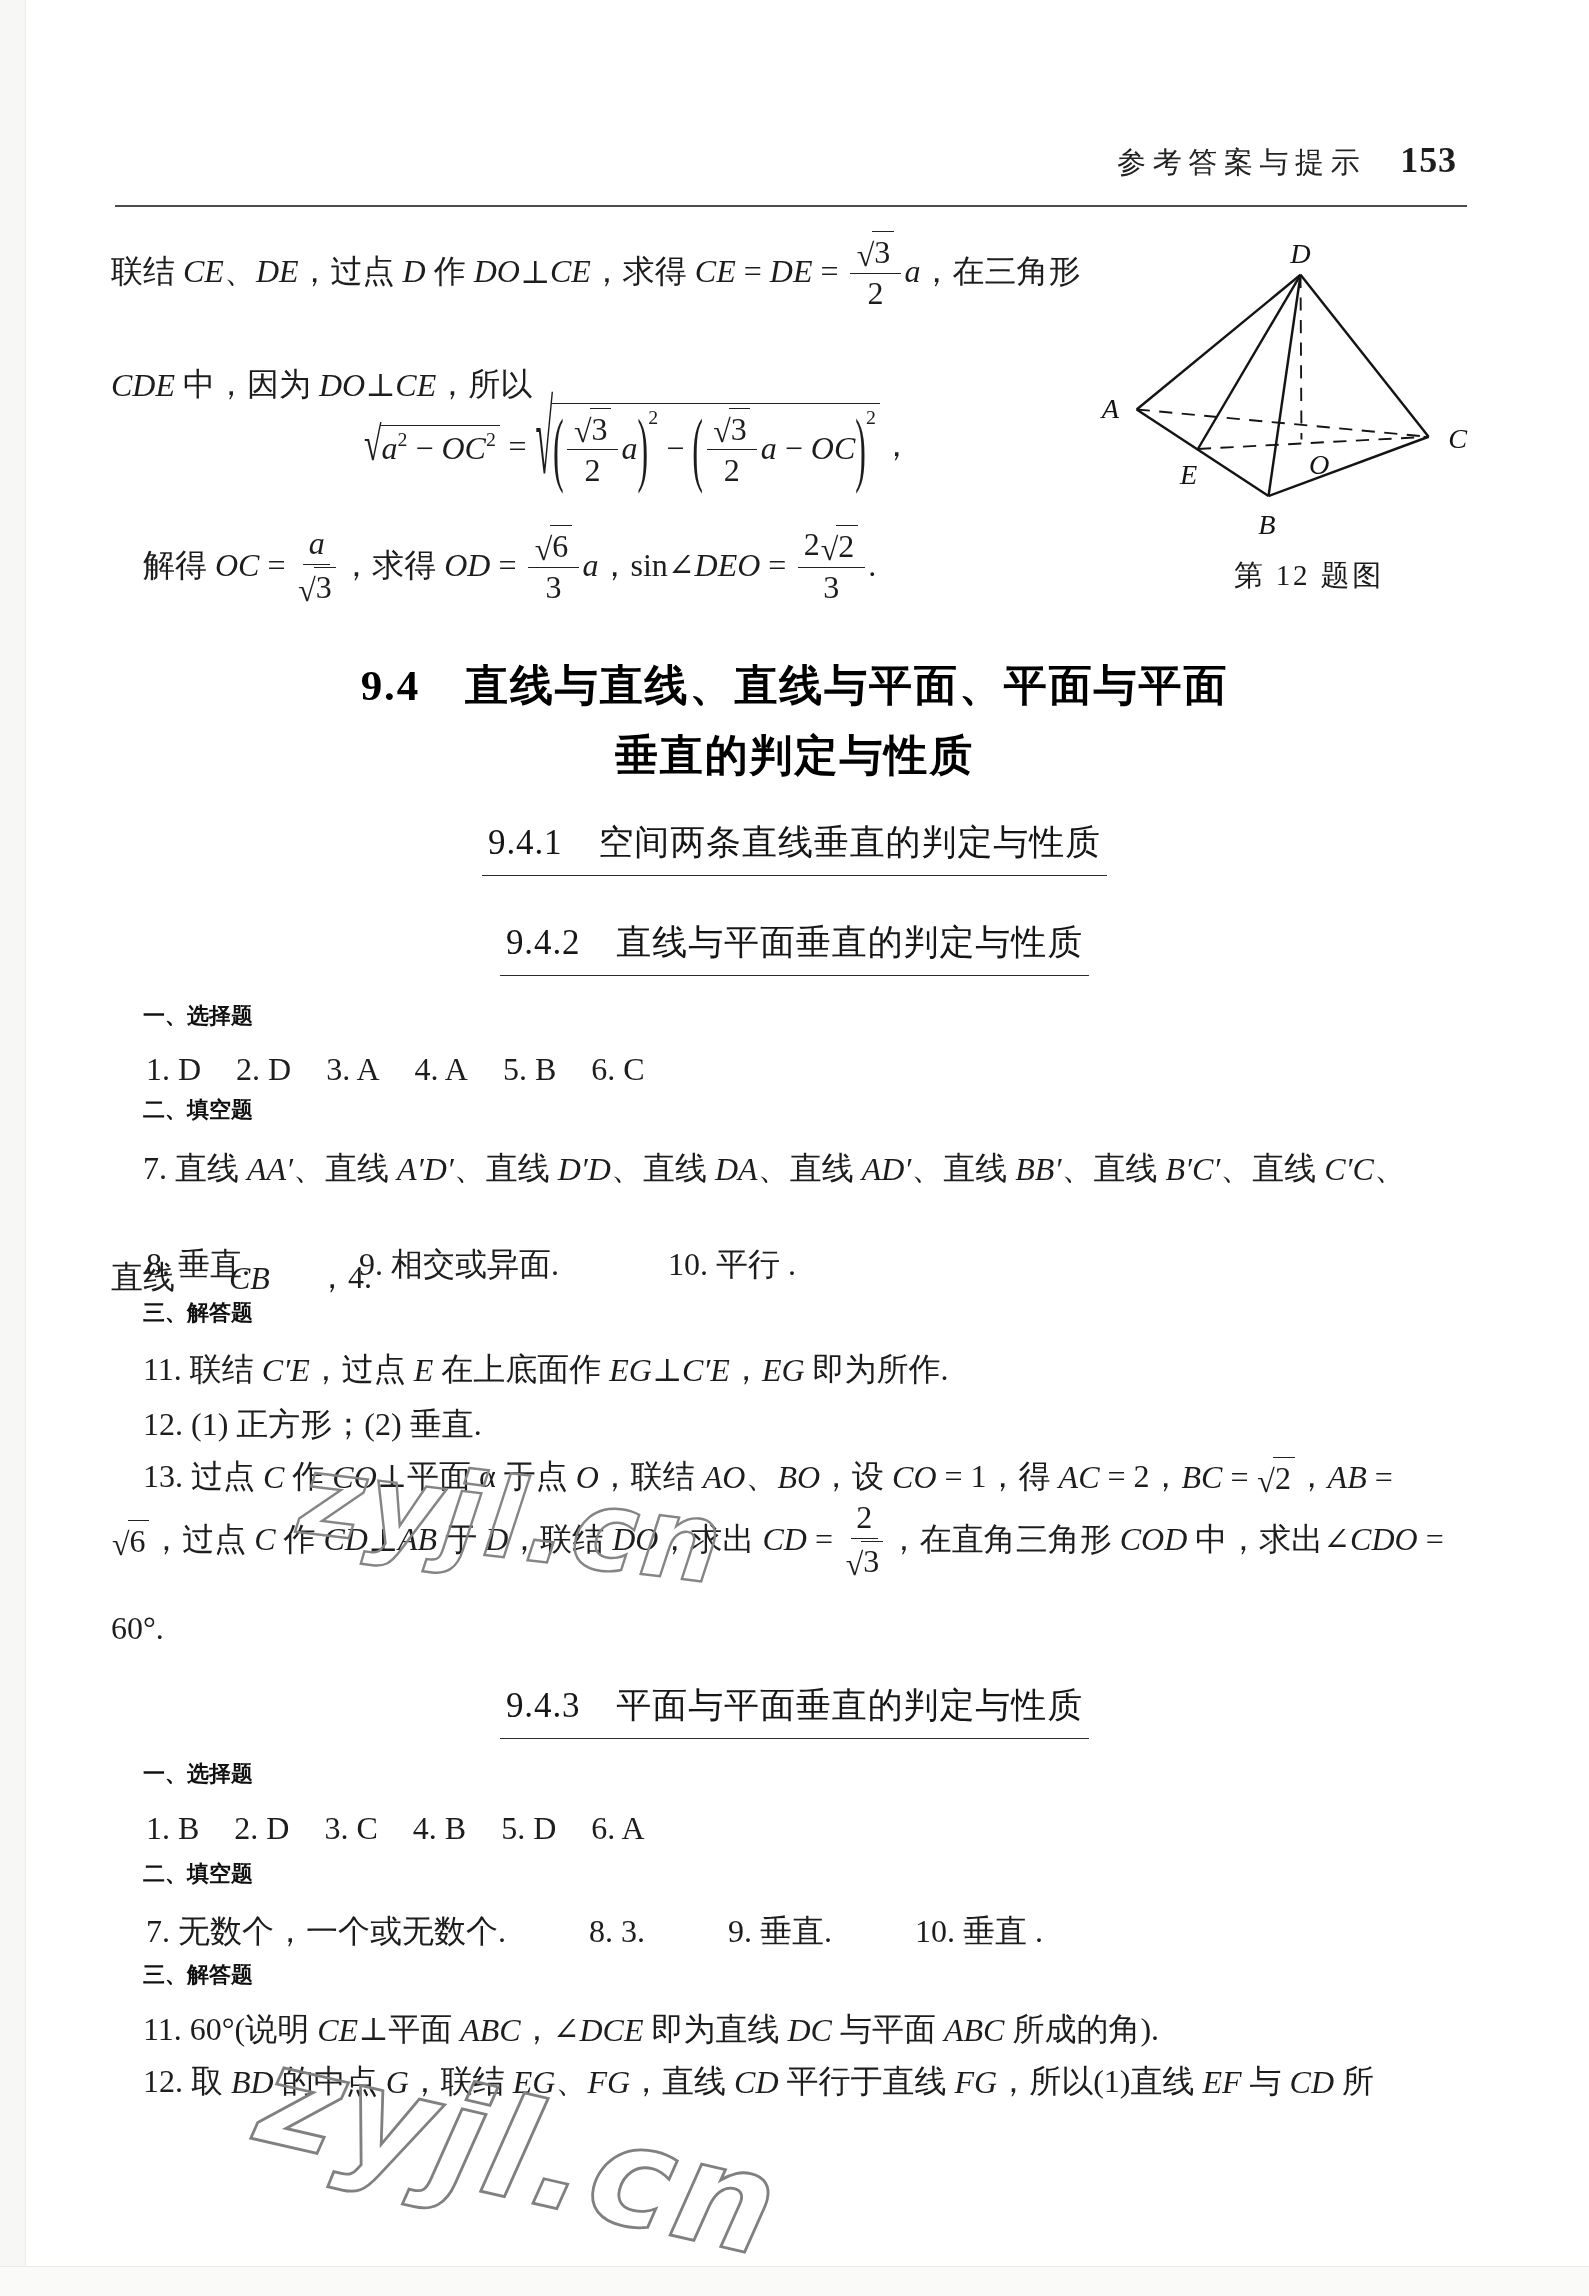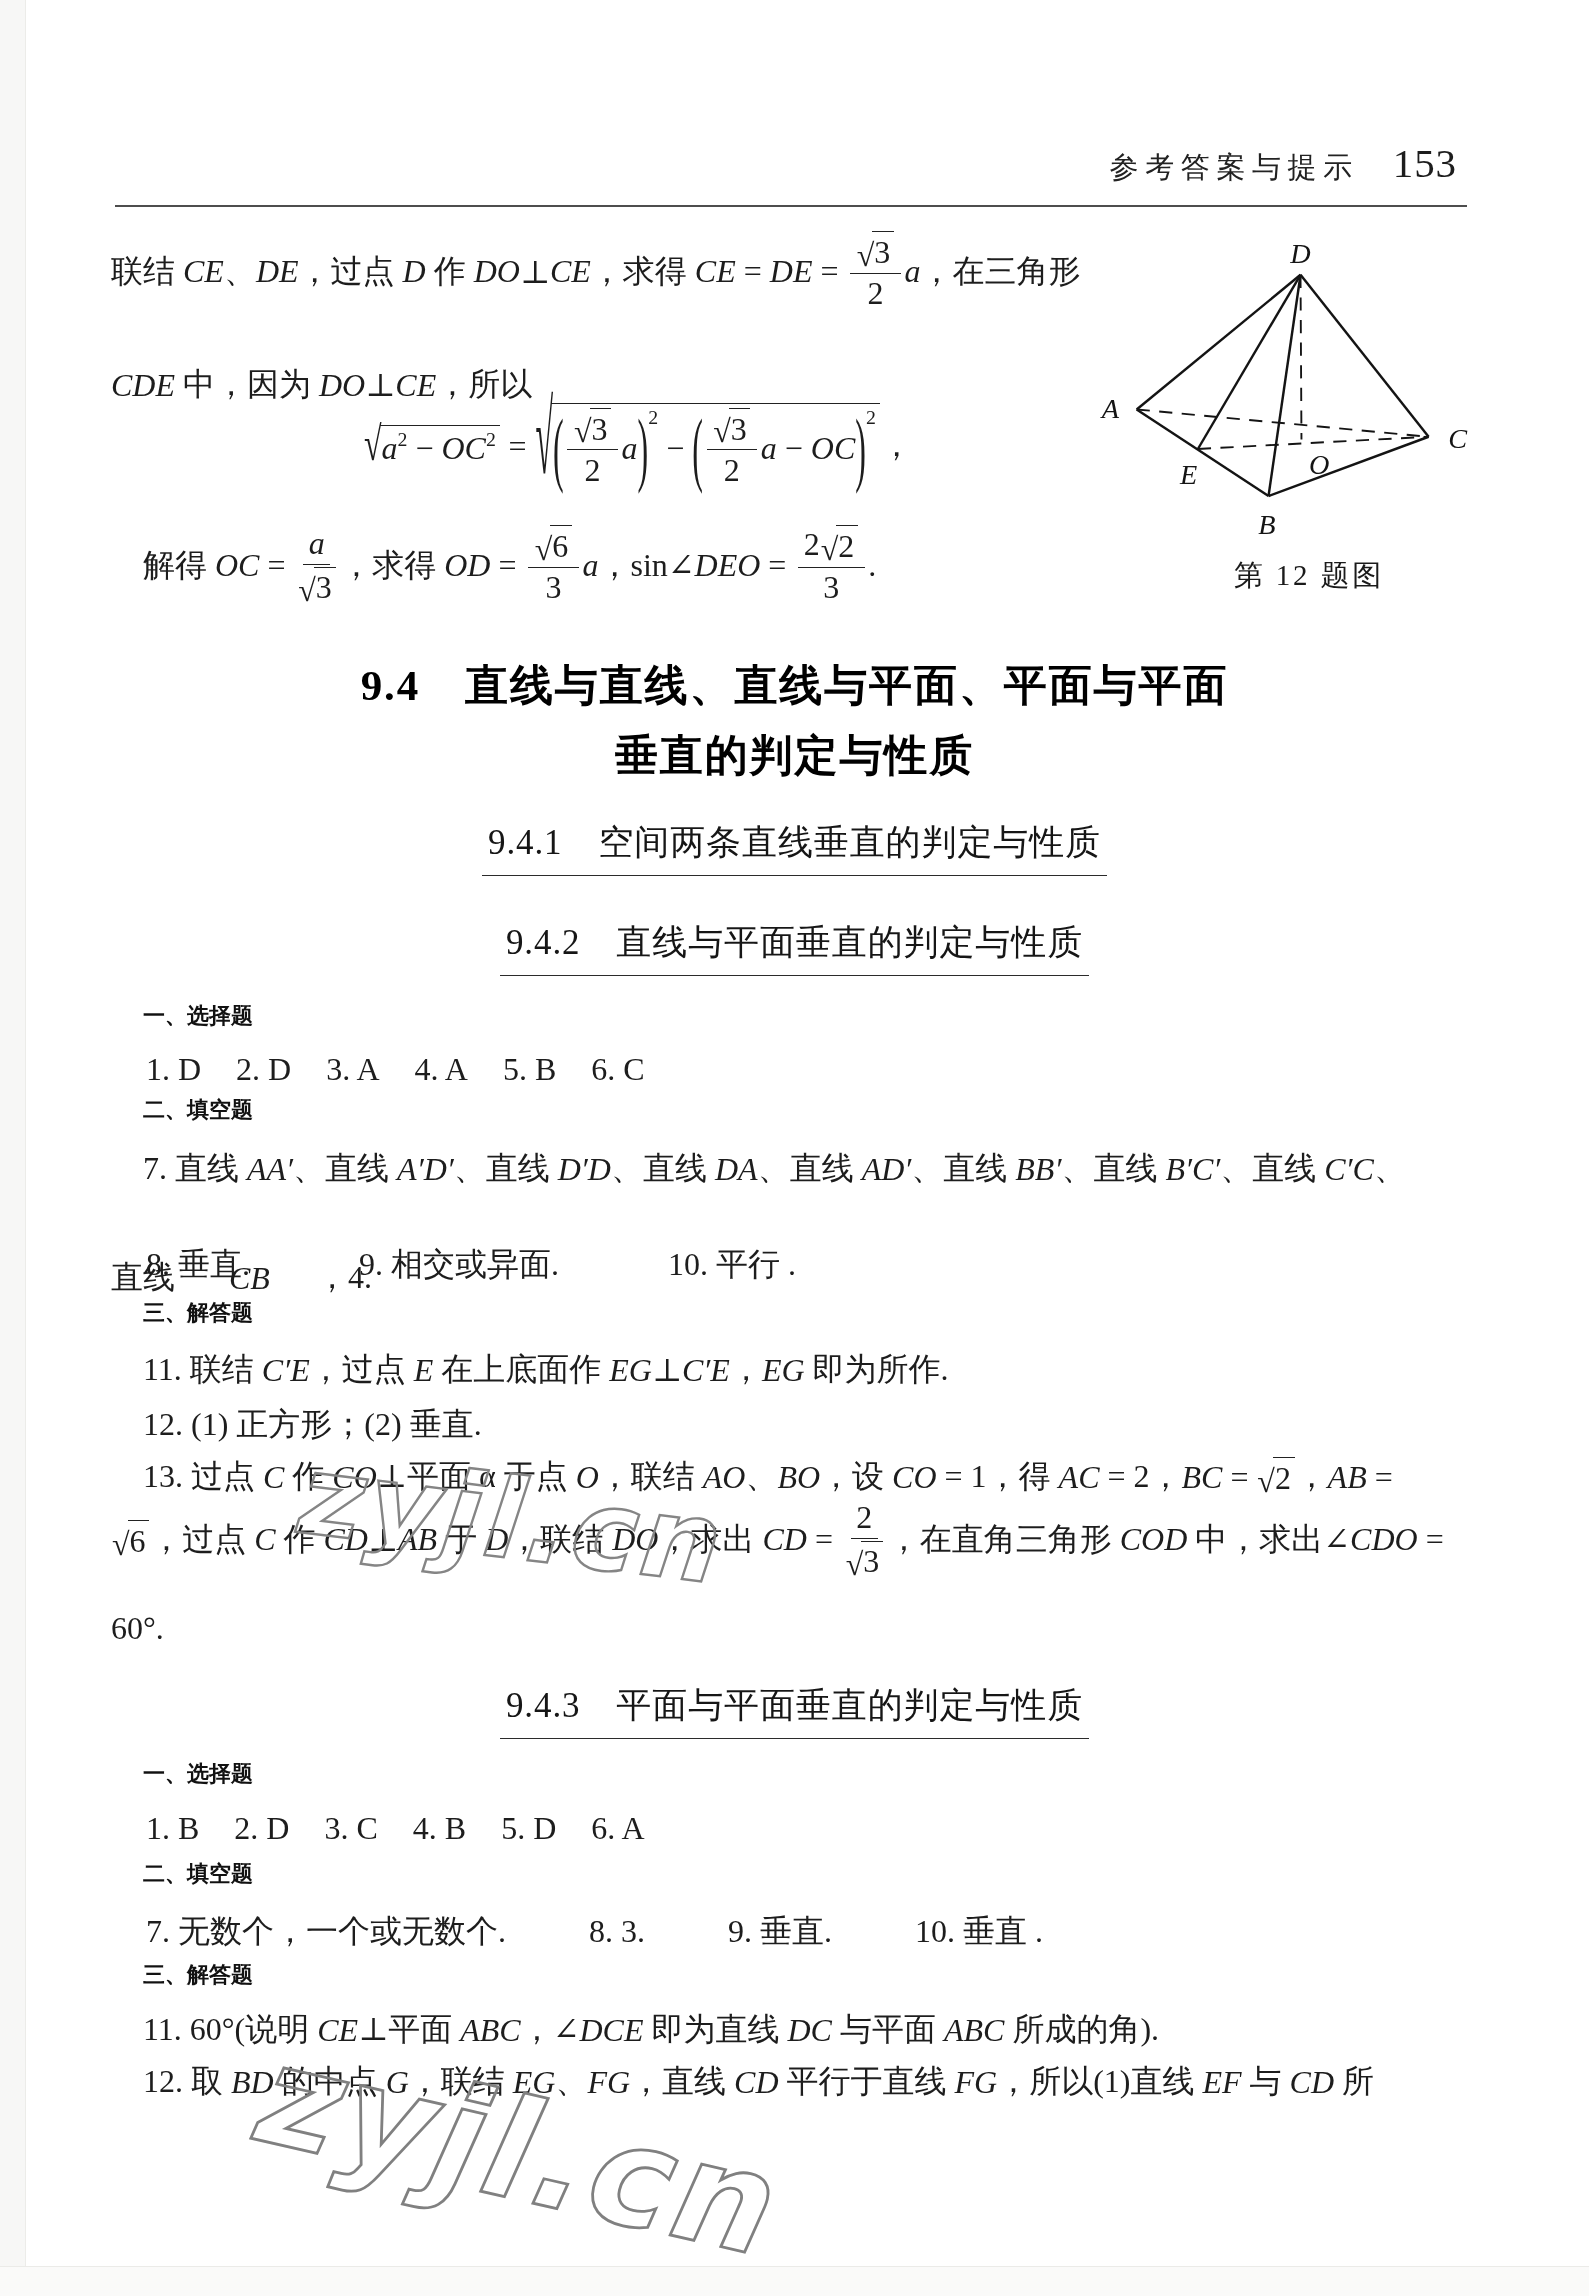--- a/index.html
+++ b/index.html
@@ -21,21 +21,21 @@
   .tok-f{display:inline-flex;flex-direction:column;align-items:center;margin:0 3.8px;line-height:1.15;}
   .fnum{display:inline-flex;align-items:center;border-bottom:1.9px solid #222;padding:0 5.6px 1.9px 5.6px;}
   .fden{display:inline-flex;align-items:center;padding-top:1.9px;}
   .tok-r{display:inline-flex;align-items:flex-end;margin:0 0.9px;}
   .rsign{line-height:1;transform-origin:center bottom;}
   .rbody{display:inline-flex;align-items:center;border-top:1.9px solid #222;padding:1.9px 3.8px 0 1.9px;margin-left:-1.9px;}
   .tok-r.big>.rbody{padding-top:3.8px;}
 
   .header-row{display:flex;align-items:baseline;gap:34px;}
   .header-title{font-size:29px;letter-spacing:6.6px;color:#222;}
-  .header-page{font-size:41px;font-weight:normal;letter-spacing:0.9px;}
+  .header-page{font-size:36px;font-weight:bold;letter-spacing:0.9px;}
   .rule{height:1.9px;background:#4d4d4d;}
 
   .big-heading{width:1589px;text-align:center;font-weight:bold;font-size:43px;letter-spacing:1.9px;
     font-family:Liberation Serif, serif;color:#000000;}
   .sub-heading{width:1589px;text-align:center;font-size:35px;color:#161616;}
   .sub-heading span{display:inline-block;border-bottom:1.9px solid #2b2b2b;padding:0 5.6px 9.4px 5.6px;letter-spacing:0.9px;}
   .sec-label{font-weight:bold;font-size:22px;font-family:"Liberation Sans","DejaVu Sans",sans-serif;color:#111;}
   .ans-row{display:flex;align-items:baseline;}
   .gap-ans{gap:35px;align-items:flex-end;} .gap-fill{gap:109px;} .gap-fill2{gap:83px;}
   .ans-item{font-family:"Liberation Serif",serif;white-space:pre;}

